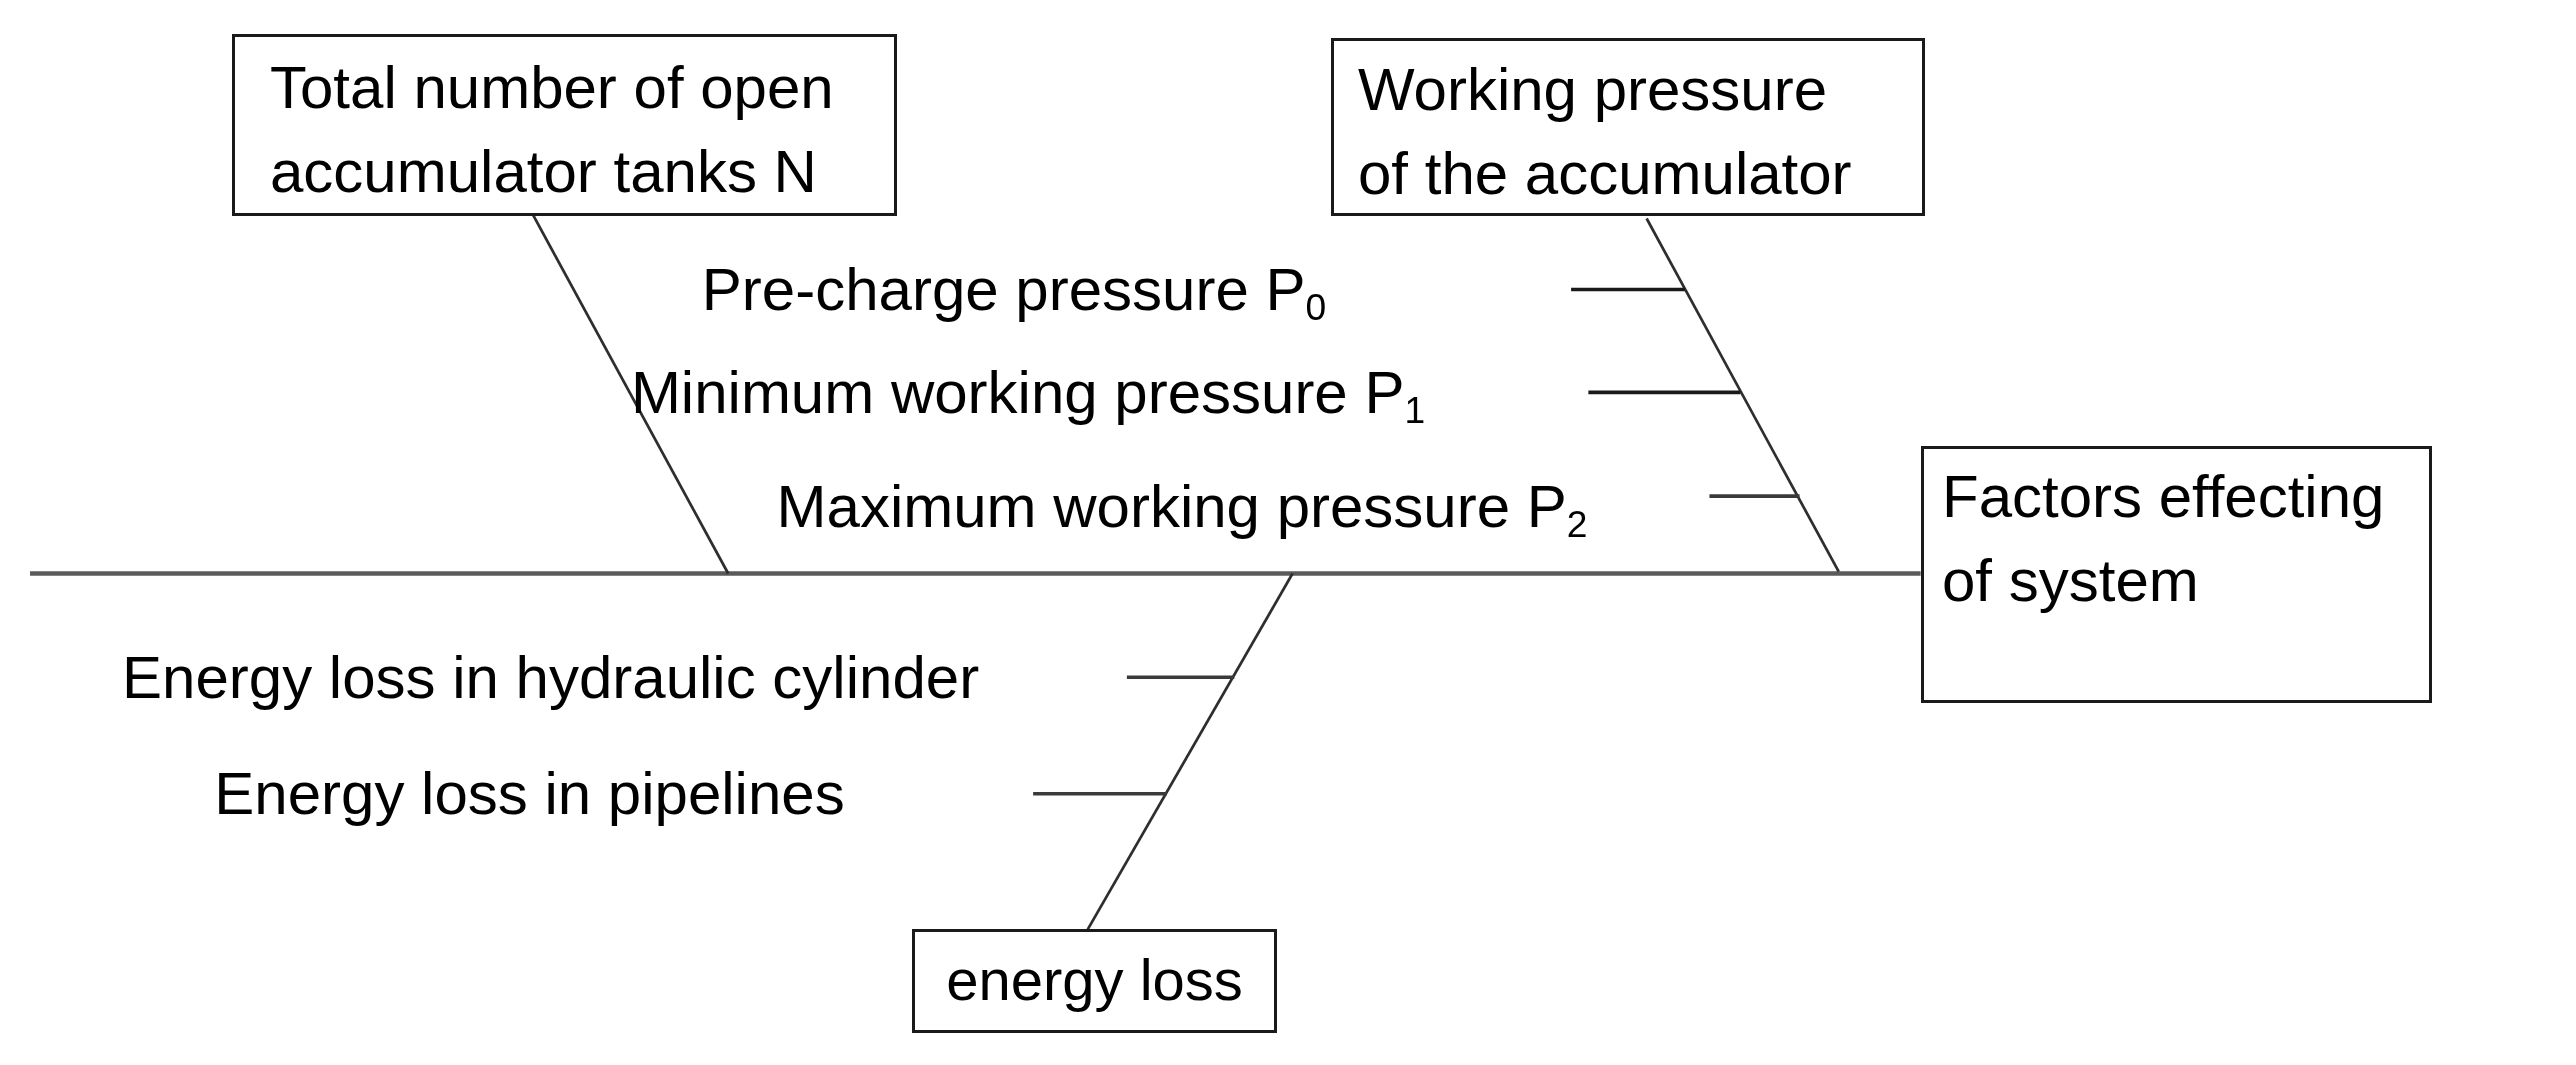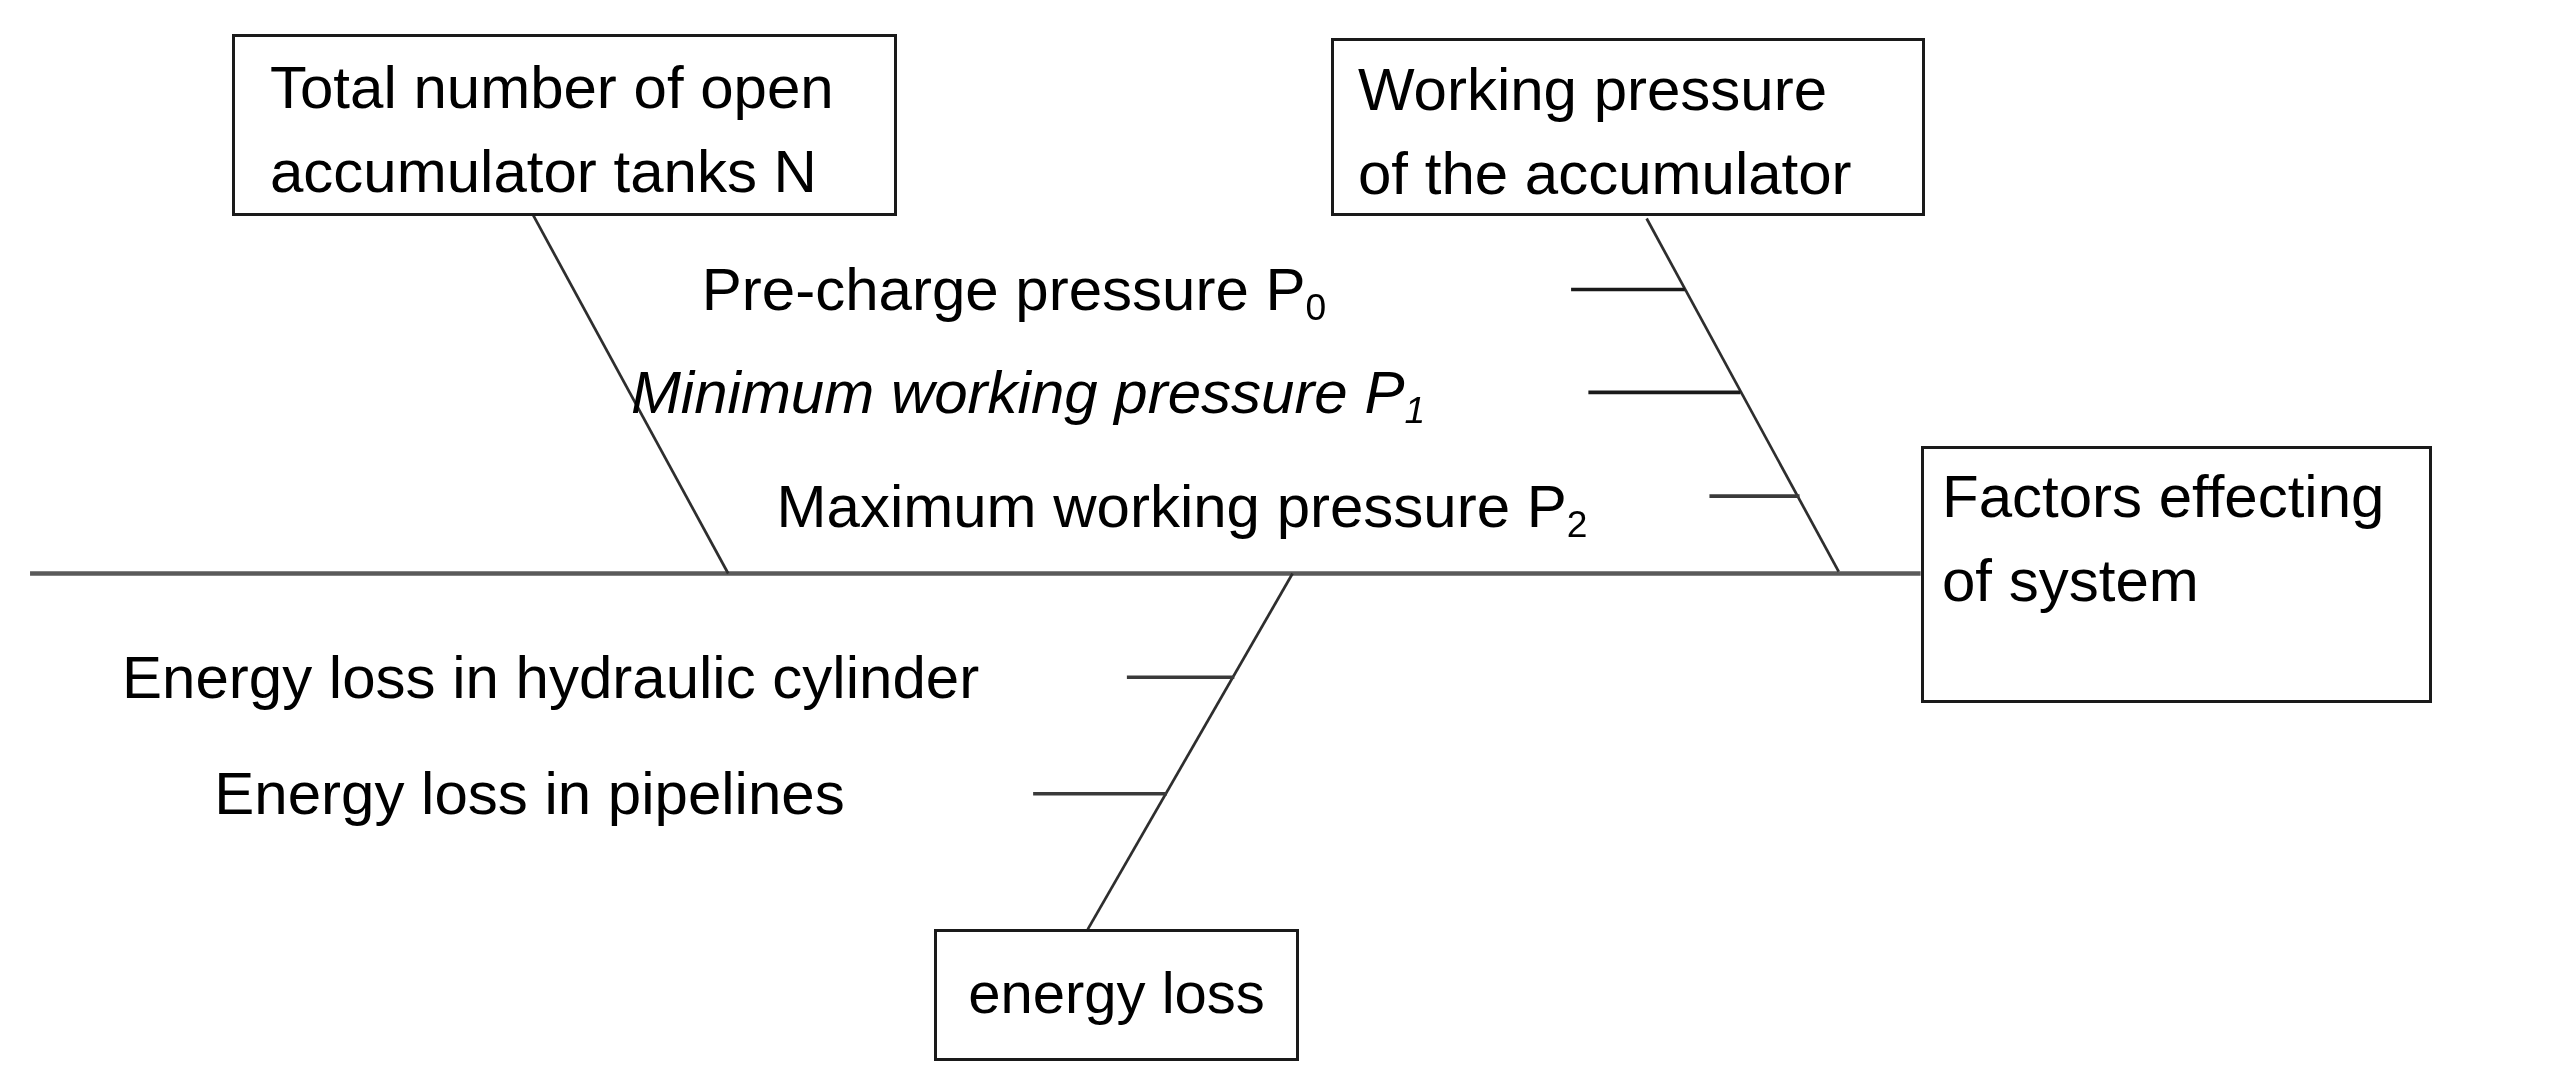--- a/index.html
+++ b/index.html
@@ -41,41 +41,41 @@
     left: 1331px; top: 38px;
     width: 594px; height: 178px;
     padding: 7.3px 0 0 24px;
   }
   .box-effect {
     left: 1921px; top: 446px;
     width: 511px; height: 257px;
     padding: 5.5px 0 0 18px;
   }
   .box-energy {
-    left: 934px; top: 929px;
-    width: 365px; height: 132px;
-    padding: 14px;
+    left: 912px; top: 929px;
+    width: 365px; height: 104px;
+    padding: 1px;
     text-align: center;
     line-height: 93px;
     font-size: 58px;
   }
   .factor-label {
     position: absolute;
     height: 73px;
     line-height: 73px;
     font-size: 60px;
     text-align: center;
     white-space: nowrap;
   }
   .factor-label .sub {
     font-size: 0.62em;
     vertical-align: -0.28em;
   }
   .lbl-p0 { left: 468px;  top: 253px; width: 1092px; }
-  .lbl-p1 { left: 482px;  top: 356px; width: 1092px; font-style: italic; }
+  .lbl-p1 { left: 482px;  top: 356px; width: 1092px; }
   .lbl-p2 { left: 636px;  top: 460px; width: 1092px; margin-top: 10px; }
   .lbl-cyl  { left: 4.6px;  top: 641px; width: 1092px; }
   .lbl-pipe { left: 0px;  top: 757px; width: 1019px; margin-left: 20px; }
 </style>
 </head>
 <body>
 
 <div id="stage">
 
   <svg id="lines" viewBox="0 0 2830 1171" xmlns="http://www.w3.org/2000/svg">

